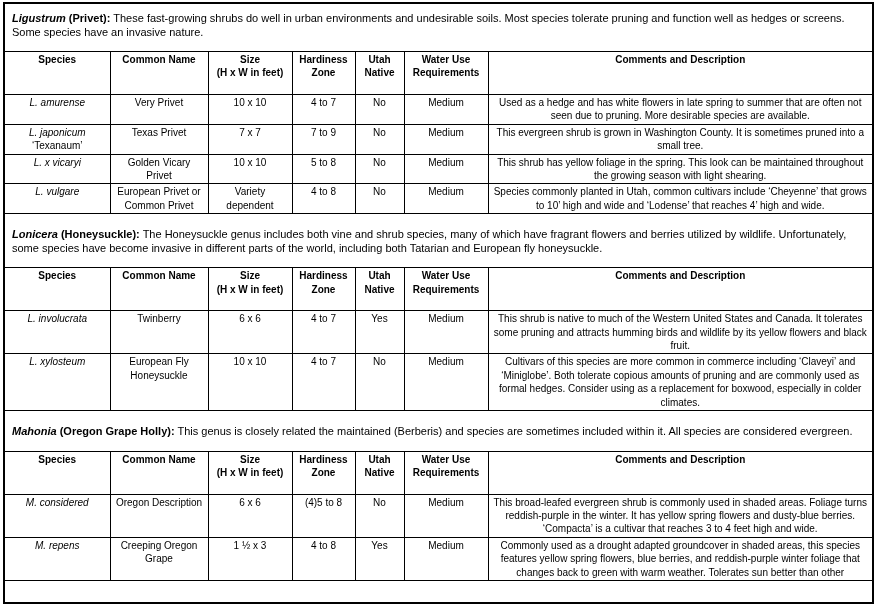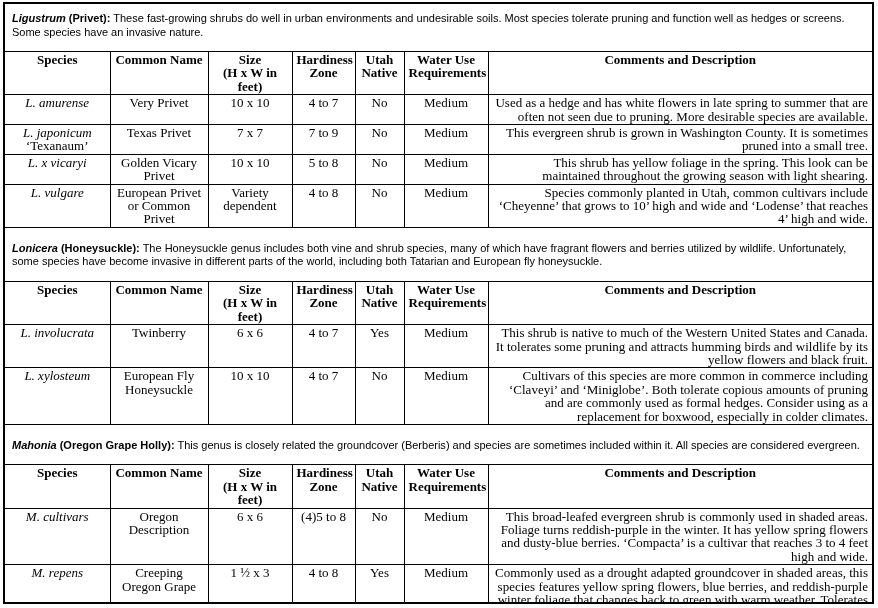--- a/index.html
+++ b/index.html
@@ -24,40 +24,39 @@
     margin: 14px 8px 12px 7px;
   }
   .intro.first { margin-top: 8px; }
   .bi { font-weight: bold; font-style: italic; }
   .b  { font-weight: bold; }
   .i  { }
   table {
     width: 100%;
     border-collapse: collapse;
     table-layout: fixed;
-    font-size: 13px;
-    font-family: Liberation Serif, serif;
+    font-size: 10px;
   }
   th, td {
     border: 1.5px solid #000;
     vertical-align: top;
     padding: 1px 4px;
     line-height: 13.4px;
     overflow: hidden;
   }
   th:first-child, td:first-child { border-left: none; }
   th:last-child,  td:last-child  { border-right: none; }
   th {
     font-weight: bold;
     text-align: center;
     white-space: pre-line;
     height: 40px;
   }
   td { text-align: center; }
-  td.comments { text-align: right; }
+  td.comments { text-align: center; }
   td .sp { font-style: italic; }
   td .cv { font-style: normal; }
   col.c-species  { width: 105px; }
   col.c-common   { width: 98px; }
   col.c-size     { width: 84px; }
   col.c-zone     { width: 63px; }
   col.c-native   { width: 49px; }
   col.c-water    { width: 84px; }
 </style>
 </head>
@@ -191,21 +190,21 @@
       <td>10 x 10</td>
       <td>4 to 7</td>
       <td>No</td>
       <td>Medium</td>
       <td class="comments"><span>Cultivars of this species are more common in commerce including ‘Claveyi’ and ‘Miniglobe’. Both tolerate copious amounts of pruning and are commonly used as formal hedges. Consider using as a replacement for boxwood, especially in colder climates.</span></td>
     </tr>
   </tbody>
     </table>
 
   <div class="intro">
-    <span class="bi">Mahonia</span><span class="b"> (Oregon Grape Holly):</span><span> This genus is closely related the groundcover (</span><span class="i">Berberis</span><span>) and species are sometimes included within it.  All species are considered evergreen.</span>
+    <span class="bi">Mahonia</span><span class="b"> (Oregon Grape Holly):</span><span> This genus is closely related the maintained (</span><span class="i">Berberis</span><span>) and species are sometimes included within it.  All species are considered evergreen.</span>
   </div>
 
   <table>
     <colgroup>
       <col class="c-species">
         <col class="c-common">
         <col class="c-size">
         <col class="c-zone">
         <col class="c-native">
         <col class="c-water">
@@ -220,21 +219,21 @@
       <th>Hardiness
 Zone</th>
       <th>Utah
 Native</th>
       <th>Water Use
 Requirements</th>
       <th>Comments and Description</th>
     </tr>
     <tr>
       <td>
-            <div class="sp">M. cultivars</div>
+            <div class="sp">M. considered</div>
           </td>
       <td>Oregon Description</td>
       <td>6 x 6</td>
       <td>(4)5 to 8</td>
       <td>No</td>
       <td>Medium</td>
       <td class="comments"><span>This broad-leafed evergreen shrub is commonly used in shaded areas.  Foliage turns reddish-purple in the winter.  It has yellow spring flowers and dusty-blue berries.  ‘Compacta’ is a cultivar that reaches 3 to 4 feet high and wide.</span></td>
     </tr>
     <tr>
       <td>

